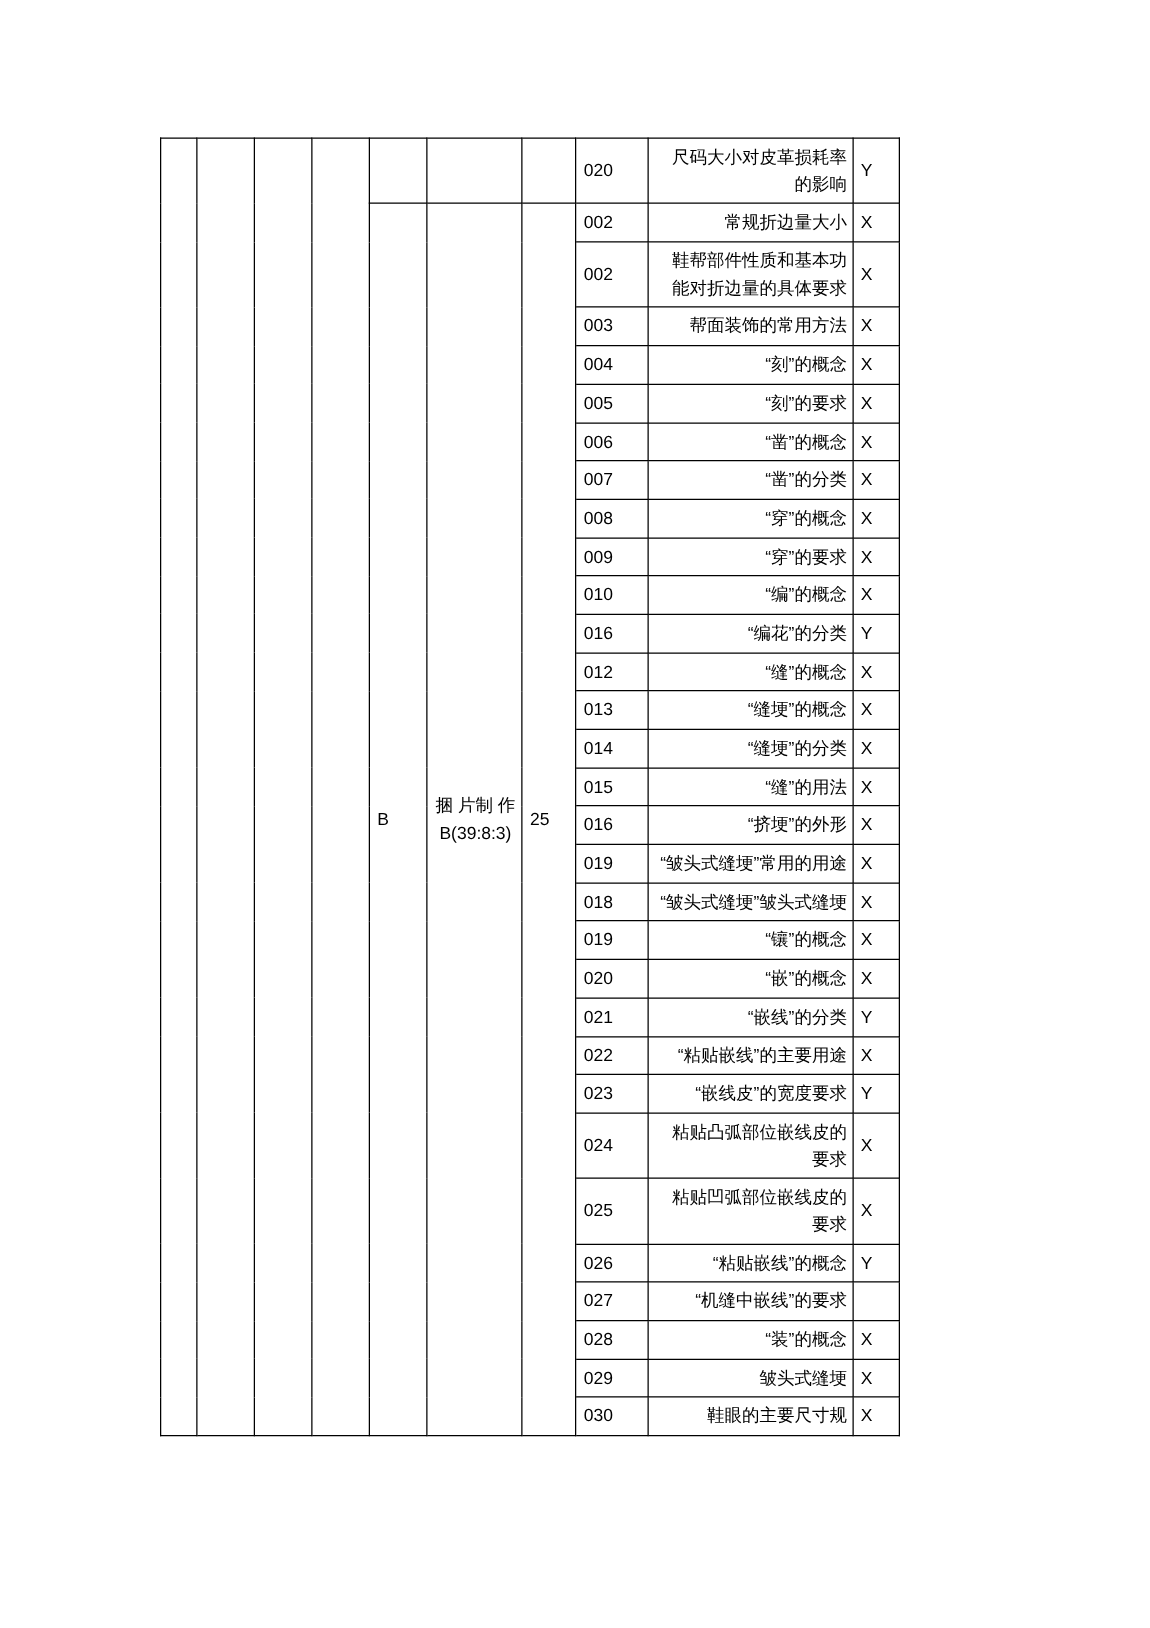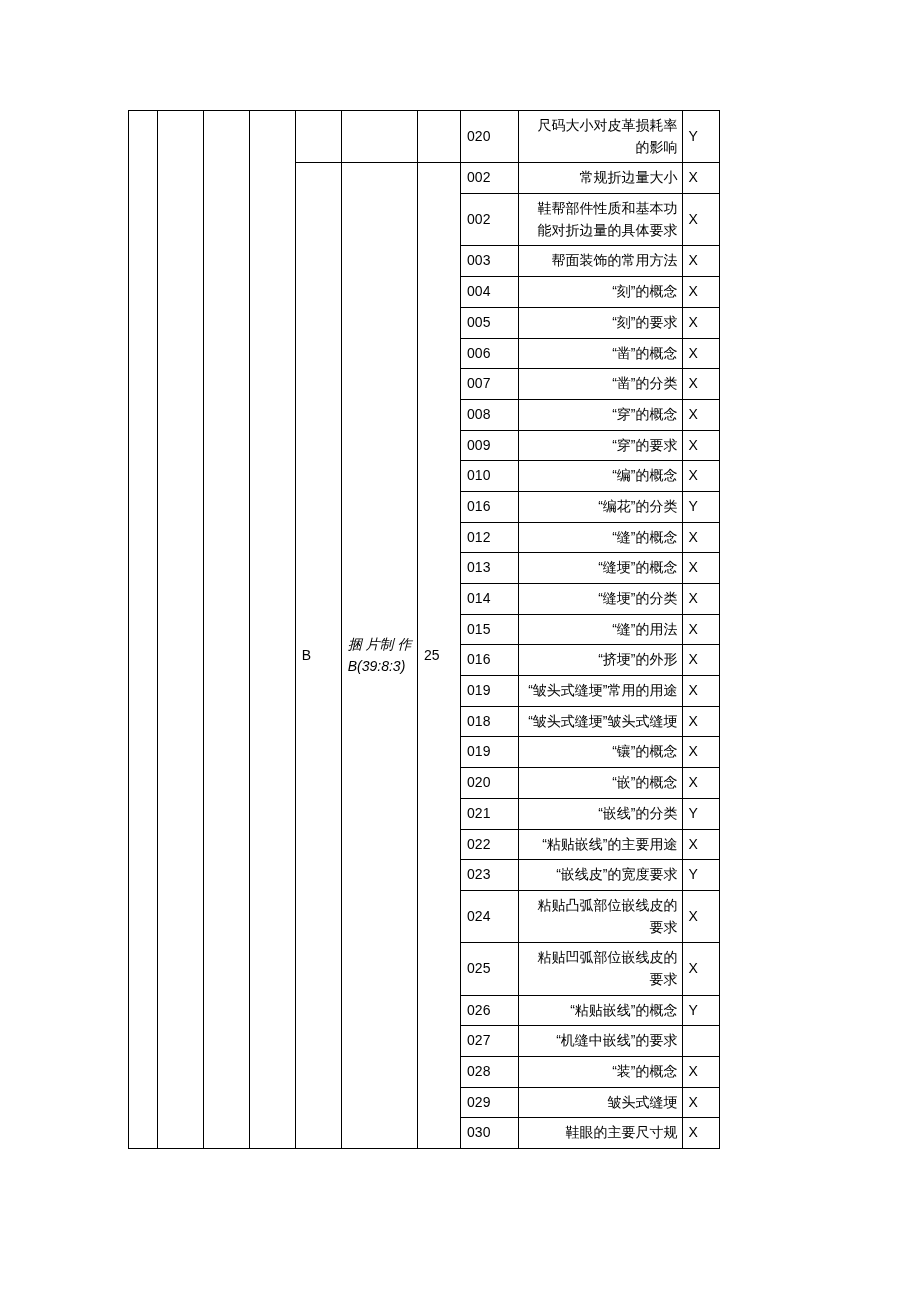--- a/index.html
+++ b/index.html
@@ -37,21 +37,21 @@
     border: 1px solid #000;
     padding: 4px 4px;
     vertical-align: middle;
     line-height: 1.55;
     word-break: break-word;
   }
   td.num { text-align: left; padding-left: 6px; }
   td.desc { text-align: right; padding-left: 5px; }
   td.flag { text-align: left; padding-left: 6px; }
   td.center { text-align: left; padding-left: 6px; }
-  td.label { text-align: left; padding-left: 6px; font-style: italic; }
+  td.label { text-align: center; padding-left: 6px; }
   td.empty {}
   
   
 </style>
 </head>
 <body>
 
 <div class="page">
   <table>
     <colgroup>

